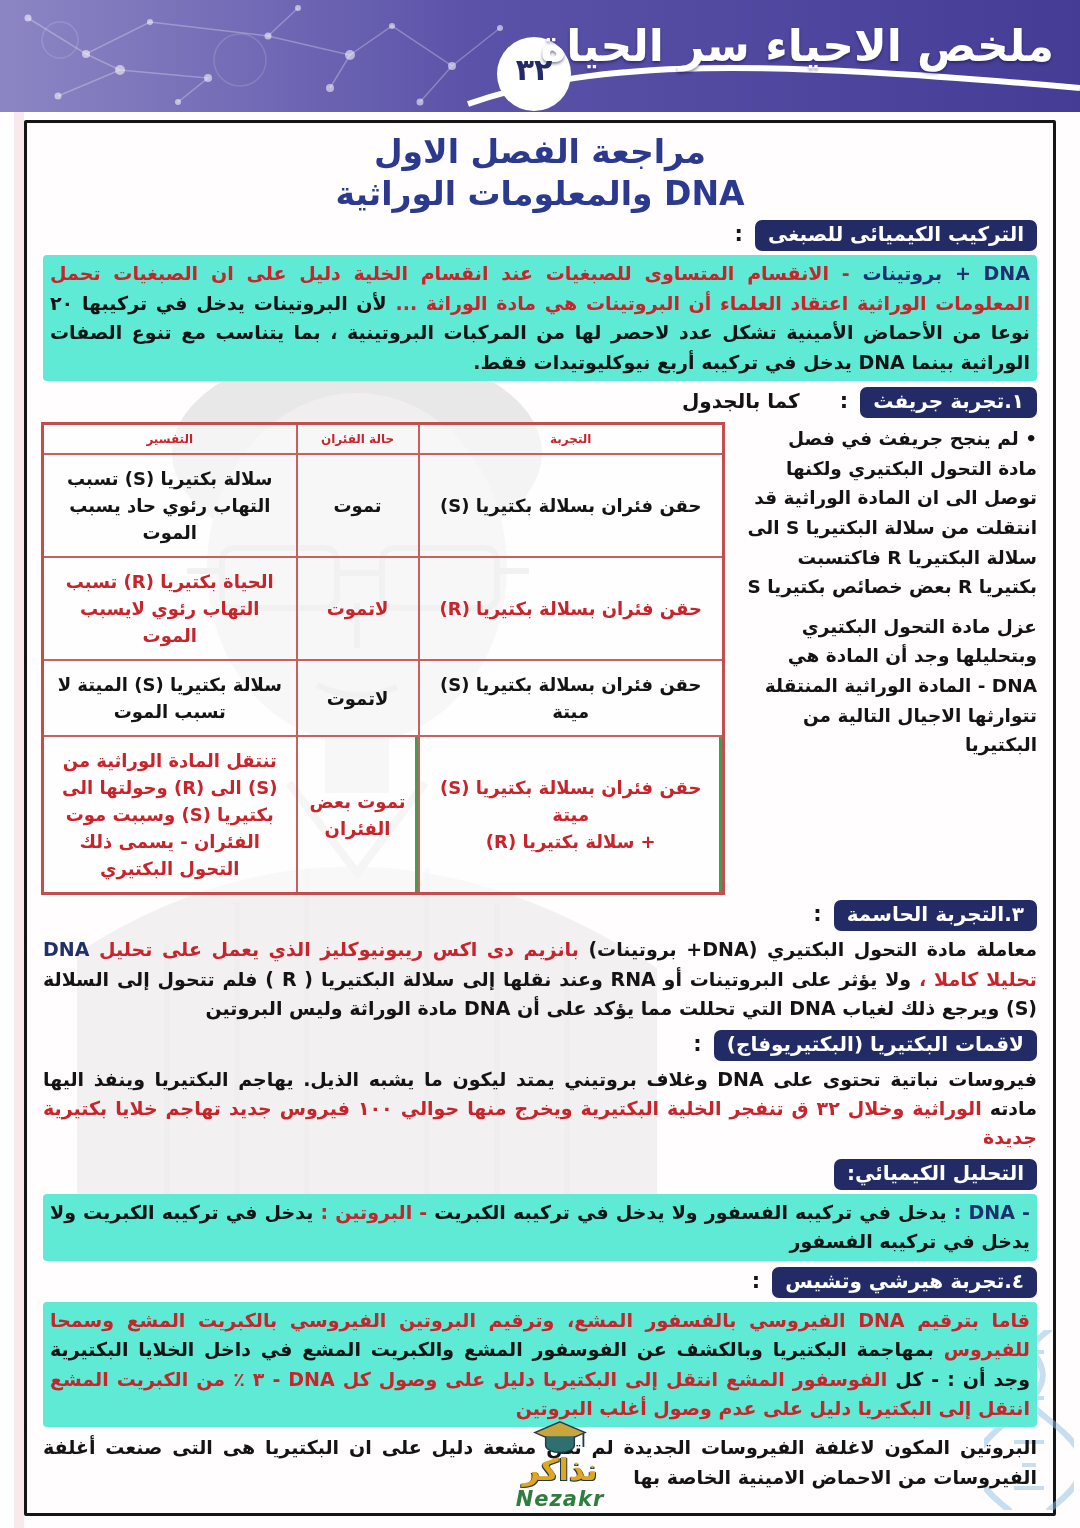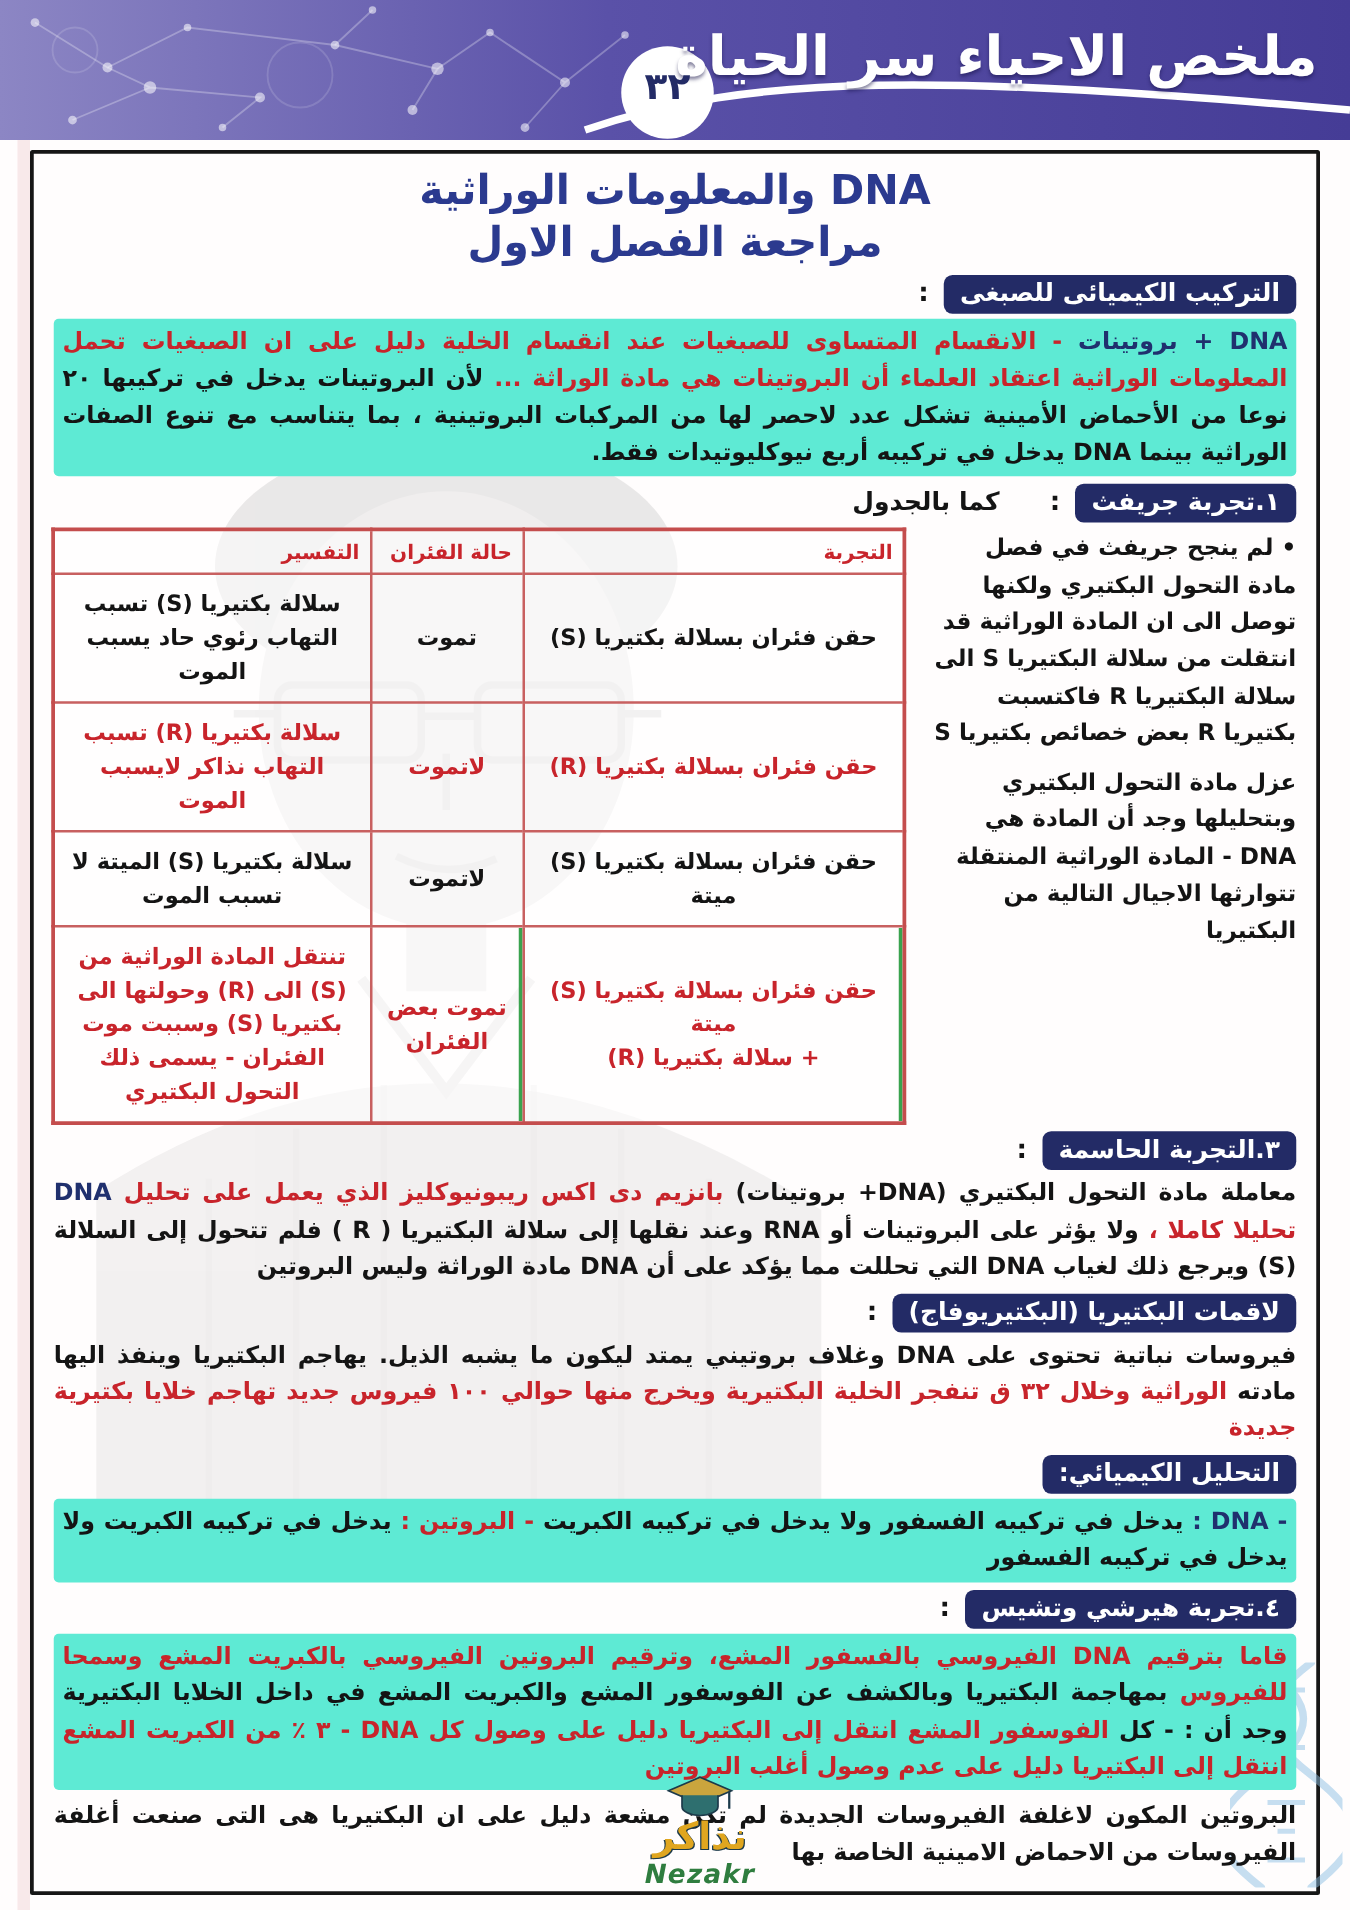--- a/index.html
+++ b/index.html
@@ -35,21 +35,21 @@
   .navy{color:#20306e;}
   .blk{color:#141414;}
 
   .cols{display:flex;gap:16px;align-items:flex-start;margin-top:4px;}
   .side-col{width:298px;flex:0 0 auto;}
   .table-col{flex:1 1 auto;}
   .side-note{font-size:18.5px;font-weight:bold;line-height:1.6;text-align:right;color:#141414;margin:2px 2px 10px;}
 
   .gtable{border-collapse:collapse;width:100%;border:3px solid #c44d4d;background:rgba(255,255,255,.5);}
   .gtable th,.gtable td{border:2px solid #c86060;text-align:center;font-weight:bold;padding:10px 8px;}
-  .gtable th{color:#c8242b;font-size:16px;padding:7px 8px;text-align:right;}
+  .gtable th{color:#c8242b;font-size:12px;padding:7px 8px;}
   .gtable td{font-size:18px;line-height:1.5;color:#141414;white-space:pre-line;}
   .gtable tr.red-row td{color:#c8242b;}
   .green-mark{box-shadow:inset -3px 0 0 0 #3aa24e;}
 
   .logo{position:absolute;left:455px;top:1420px;width:210px;text-align:center;z-index:3;}
   .logo-cap{display:block;margin:0 auto -4px;}
   .logo-ar{display:block;font-size:30px;font-weight:bold;color:#e0a61f;
            text-shadow:1px 1px 0 #1c3a4a,-1px 1px 0 #1c3a4a;}
   .logo-en{display:block;font-size:21px;font-weight:bold;font-style:italic;color:#2f7d3f;letter-spacing:1px;}
   .dna-decor{position:absolute;right:6px;top:1330px;z-index:0;opacity:.5;}
@@ -115,22 +115,22 @@
     <path d="M40 650 Q320 470 620 665 L620 900 L40 900 Z" fill="#9a9a9a"></path>
     <g stroke="#6d6d6d" stroke-width="5" opacity="0.55" fill="none">
       <path d="M130 640 V900 M200 600 V900 M270 565 V900 M390 565 V900 M460 600 V900 M530 640 V900"></path>
     </g>
     <path d="M252 480 L320 570 L388 480" stroke="#6d6d6d" stroke-width="8" fill="none"></path>
   </svg>
 
   <div class="content">
 
     <div class="doc-title">
+      <div>مراجعة الفصل الاول</div>
       <div>DNA والمعلومات الوراثية</div>
-      <div>مراجعة الفصل الاول</div>
     </div>
 
     <div class="sec-row">
       <span class="pill">التركيب الكيميائى للصبغى</span>
       <span class="colon-out">:</span>
     </div>
 
     <p class="para pink">
       <span class="navy">DNA + بروتينات</span>
       <span class="red">- الانقسام المتساوى للصبغيات عند انقسام الخلية دليل على ان الصبغيات تحمل المعلومات الوراثية</span>
@@ -170,21 +170,21 @@
           </thead>
           <tbody>
             <tr>
               <td>حقن فئران بسلالة بكتيريا (S)</td>
               <td>تموت</td>
               <td>سلالة بكتيريا (S) تسبب التهاب رئوي حاد يسبب الموت</td>
             </tr>
             <tr class="red-row">
               <td>حقن فئران بسلالة بكتيريا (R)</td>
               <td>لاتموت</td>
-              <td>سلالة بكتيريا (R) تسبب التهاب نذاكر لايسبب الموت</td>
+              <td>الحياة بكتيريا (R) تسبب التهاب رئوي لايسبب الموت</td>
             </tr>
             <tr>
               <td>حقن فئران بسلالة بكتيريا (S) ميتة</td>
               <td>لاتموت</td>
               <td>سلالة بكتيريا (S) الميتة لا تسبب الموت</td>
             </tr>
             <tr class="red-row">
               <td class="green-mark">حقن فئران بسلالة بكتيريا (S)
 ميتة
 + سلالة بكتيريا (R)</td>

